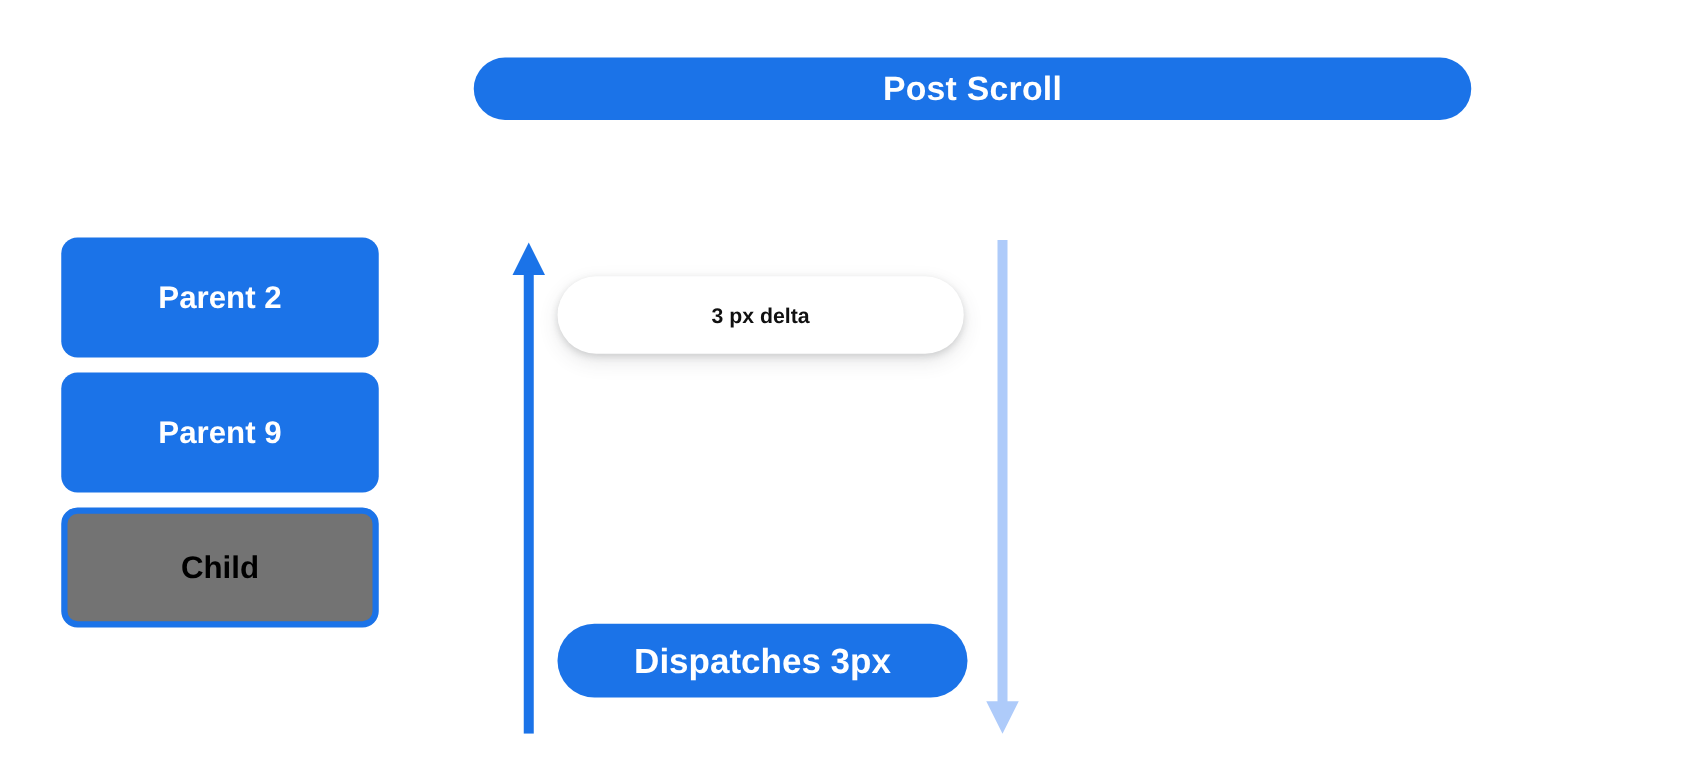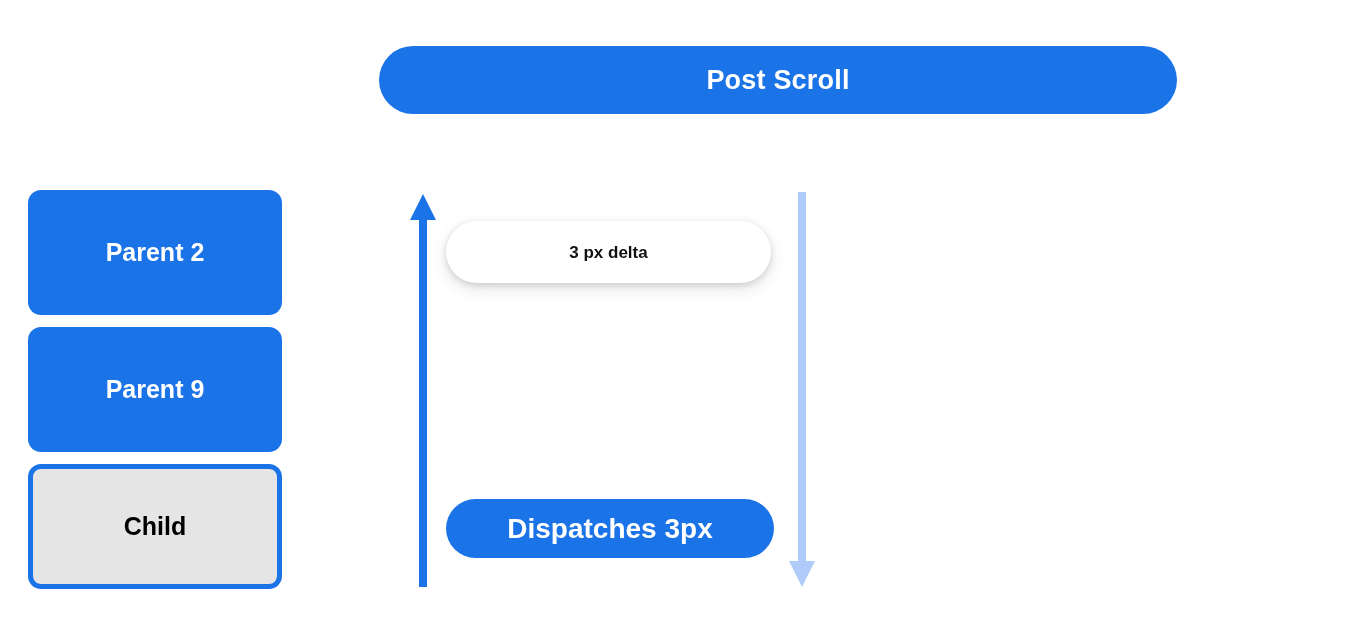--- a/index.html
+++ b/index.html
@@ -20,21 +20,21 @@
     background: #ffffff;
     overflow: hidden;
   }
 
   
   .header-pill {
     position: absolute;
     left: 379px;
     top: 46px;
     width: 798px;
-    height: 68px;
+    height: 50px;
     background: #1b73e8;
     border-radius: 34px;
     display: flex;
     align-items: center;
     justify-content: center;
   }
   .header-pill .header-title {
     color: #ffffff;
     font-size: 27px;
     font-weight: 700;
@@ -47,41 +47,42 @@
     position: absolute;
     left: 28px;
     top: 190px;
     width: 254px;
     display: flex;
     flex-direction: column;
     gap: 12px;
   }
   .node-box {
     width: 254px;
-    height: 125px;
+    height: 96px;
     border-radius: 13px;
     display: flex;
     align-items: center;
     justify-content: center;
     box-sizing: border-box;
+    margin-left: 21px;
   }
   .node-box .node-label {
     font-size: 25px;
     font-weight: 700;
     line-height: 1;
   }
   .node-box.filled {
     background: #1b73e8;
     border: 0 solid transparent;
   }
   .node-box.filled .node-label {
     color: #ffffff;
   }
   .node-box.outlined {
-    background: #e5e5e5;
+    background: #737373;
     border: 5px solid #1b73e8;
   }
   .node-box.outlined .node-label {
     color: #000000;
   }
 
   
   .arrow {
     position: absolute;
   }

